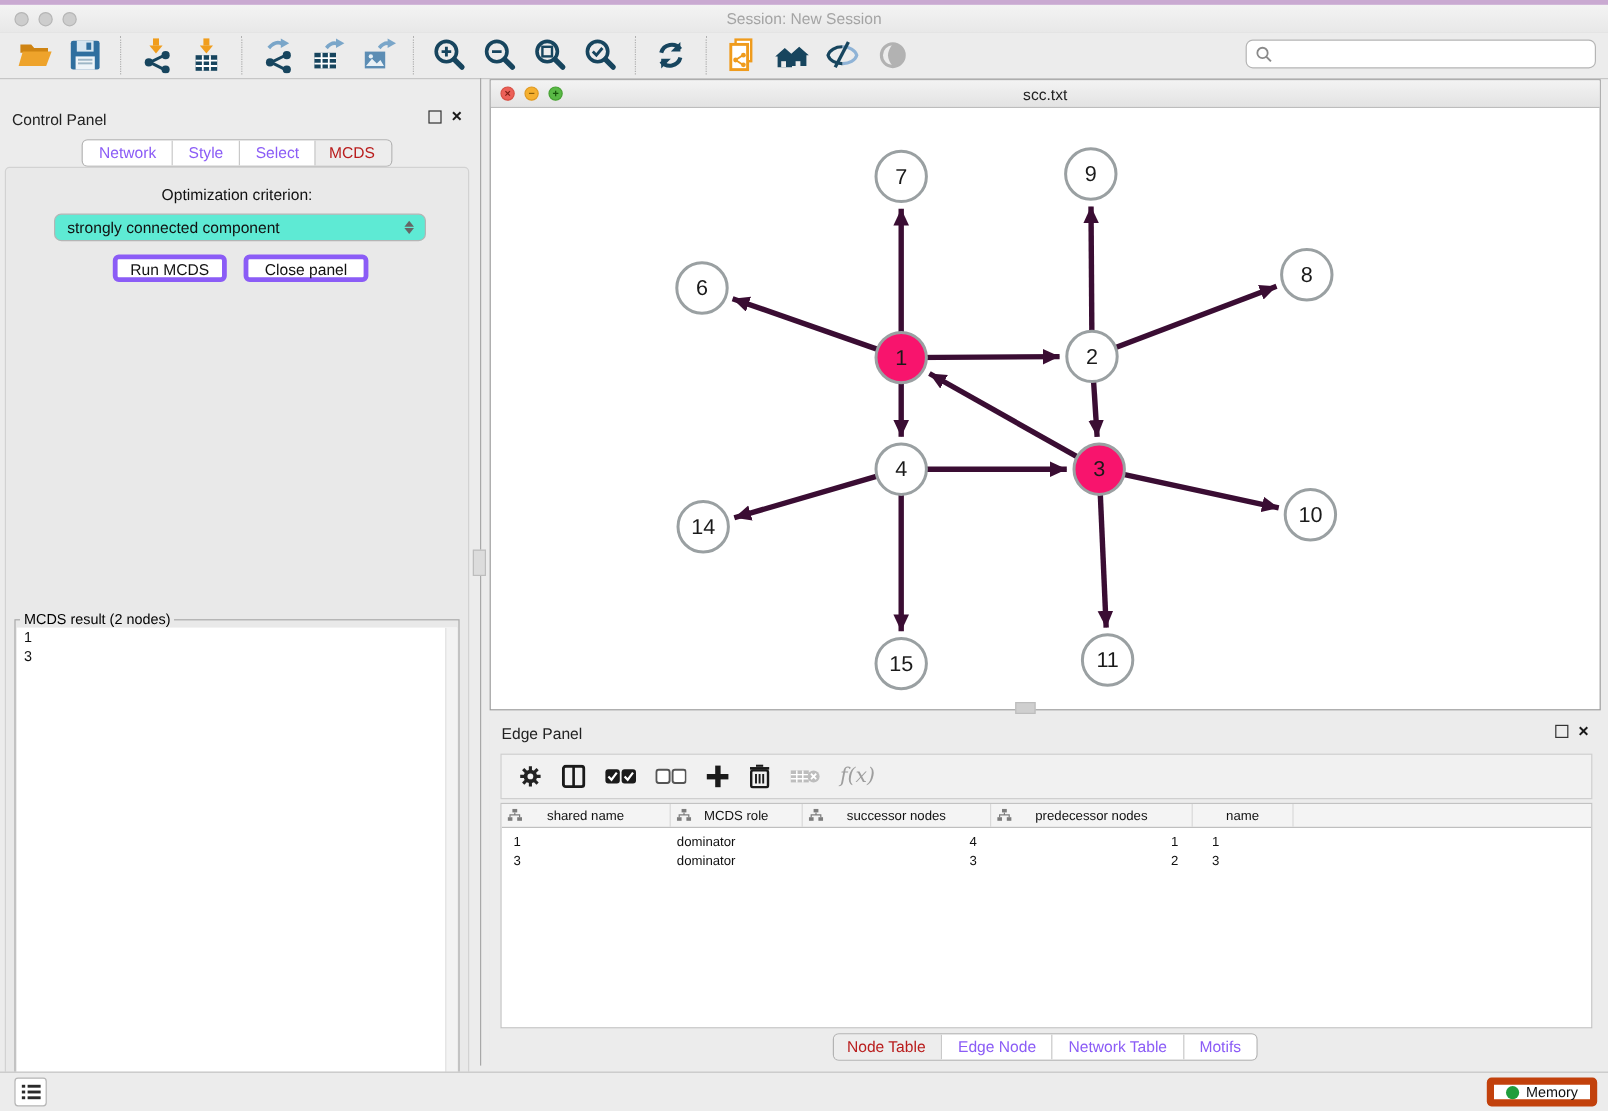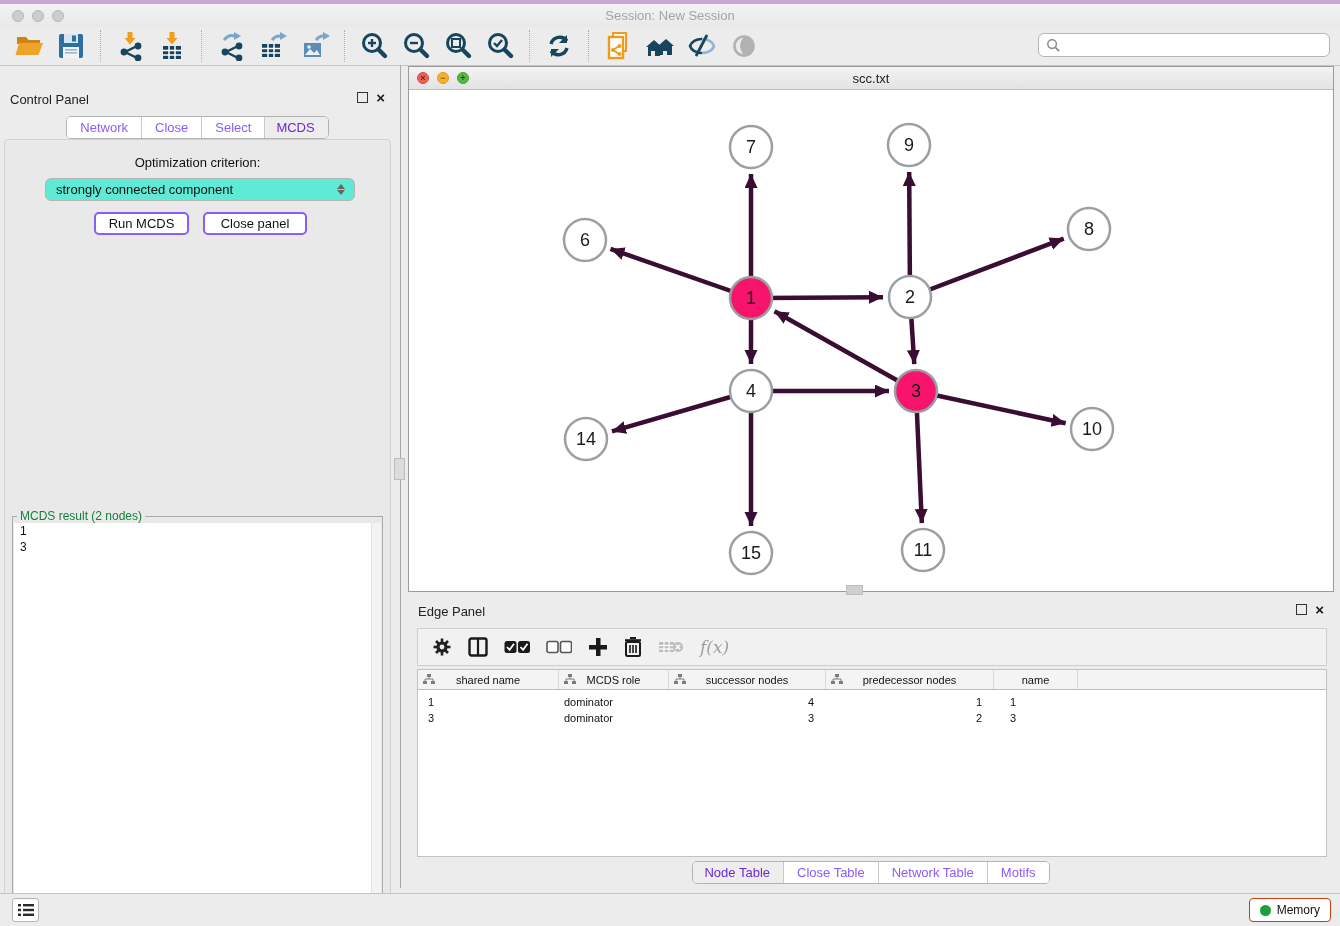--- a/index.html
+++ b/index.html
@@ -28,39 +28,39 @@
   
   #control-panel{position:absolute;left:0;top:65px;width:395px;height:823px;background:#ececec;margin-top:20px;}
   .panel-head{position:absolute;top:7px;left:10px;font-size:13px;color:#222;}
   .panel-btns{position:absolute;top:7px;right:10px;display:flex;gap:8px;align-items:center;}
   .float-ic{width:9px;height:9px;border:1.5px solid #333;display:inline-block;}
   .close-ic{font-size:15px;font-weight:bold;color:#1a1a1a;line-height:11px;}
   .segrow{position:absolute;top:31px;left:0;right:0;text-align:center;}
   .segctl{display:inline-flex;border:1px solid #b3b3b3;border-radius:5px;overflow:hidden;background:#fff;}
   .segctl .seg{padding:3px 13px;font-size:13px;color:#8b5cf6;background:#fff;border-left:1px solid #c9c9c9;cursor:default;white-space:nowrap;}
   .segctl .seg:first-child{border-left:none;}
-  .segctl .seg.active{background:#ededed;color:#6d28d9;padding-left:11px;}
+  .segctl .seg.active{background:#ededed;color:#b91c1c;padding-left:11px;}
   .cp-body{position:absolute;top:54px;left:4px;right:4px;bottom:4px;background:#e9e9e9;
            border:1px solid #d2d2d2;border-radius:4px;}
   .opt-label{position:absolute;top:70px;left:0;right:0;text-align:center;font-size:13px;color:#111;}
   .dropdown{position:absolute;top:93px;left:45px;width:310px;height:23px;background:#5eead4;
             border:1px solid #b5b5b5;border-radius:6px;box-sizing:border-box;
             display:flex;align-items:center;font-size:13px;}
   .dropdown .dval{margin-left:10px;flex:1;}
   .stepper{width:18px;display:flex;flex-direction:column;align-items:center;gap:1px;margin-right:4px;}
   .stepper i{display:block;width:0;height:0;border-left:4px solid transparent;border-right:4px solid transparent;}
   .stepper .up{border-bottom:5px solid #666;}
   .stepper .dn{border-top:5px solid #666;}
-  .cp-btn{position:absolute;top:127px;height:23px;background:#fff;border:2px solid #8b5cf6;border-radius:5px;
+  .cp-btn{position:absolute;top:127px;height:23px;background:#fff;border:4px solid #8b5cf6;border-radius:5px;
           font-size:13px;font-family:"Liberation Sans",sans-serif;color:#111;}
   #run-btn{left:94px;width:95px;}
   #closep-btn{left:203px;width:104px;}
   fieldset.resultbox{position:absolute;left:12px;top:424px;width:371px;height:436px;margin:0;padding:0;
             border:1px solid #aaa;background:#e9e9e9;box-sizing:border-box;}
-  fieldset.resultbox legend{font-size:12px;color:#15803d;margin-left:4px;padding:0 3px;}
+  fieldset.resultbox legend{font-size:12px;color:#000000;margin-left:4px;padding:0 3px;}
   .result-inner{position:absolute;left:1px;right:1px;top:0;bottom:1px;background:#fff;overflow:hidden;}
   .result-inner .vsb{position:absolute;right:0;top:0;bottom:0;width:9px;background:#f3f3f3;border-left:1px solid #e2e2e2;}
   .rline{font-size:12px;line-height:16px;padding-left:6px;color:#111;}
 
   
   .vsplit{position:absolute;left:400px;top:65px;bottom:38px;width:1px;background:#a8a8a8;}
   .vhandle{position:absolute;left:394px;top:458px;width:9px;height:20px;background:#dcdcdc;border:1px solid #bdbdbd;}
   .hhandle{position:absolute;left:846px;top:585px;width:15px;height:8px;background:#cfcfcf;border:1px solid #bdbdbd;}
 
   
@@ -90,21 +90,21 @@
       border-right:1px solid #d9d9d9;font-size:11px;color:#111;box-sizing:border-box;}
   .th svg{position:absolute;left:5px;top:4px;}
   .trow{display:flex;height:16px;align-items:center;}
   .td{font-size:11px;box-sizing:border-box;overflow:hidden;white-space:nowrap;}
   .tp-tabs{position:absolute;left:0;right:0;top:264px;text-align:center;}
 
   
   .statusbar{position:absolute;left:0;right:0;top:893px;height:33px;background:#ececec;border-top:1px solid #c4c4c4;}
   .list-btn{position:absolute;left:12px;top:4px;width:27px;height:24px;background:#fff;border:1px solid #b5b5b5;
             border-radius:3px;display:flex;align-items:center;justify-content:center;box-sizing:border-box;}
-  .mem-btn{position:absolute;right:9px;top:4px;height:24px;background:#fff;border:1px solid #c2410c;border-radius:4px;
+  .mem-btn{position:absolute;right:9px;top:4px;height:24px;background:#fff;border:6px solid #c2410c;border-radius:4px;
            display:flex;align-items:center;gap:6px;padding:0 10px;font-size:12px;color:#111;box-sizing:border-box;}
   .mem-dot{width:11px;height:11px;border-radius:50%;background:#1f9d3c;}
 </style>
 </head>
 <body>
 
 <div id="app">
 
   <div class="titlebar">
     <div class="strip"></div>
@@ -293,21 +293,21 @@
 
   <div id="control-panel">
     <div class="panel-head">Control Panel</div>
     <div class="panel-btns">
       <span class="float-ic"></span>
       <span class="close-ic">×</span>
     </div>
     <div class="segrow">
       <span class="segctl" id="cp-tabs">
           <span class="seg">Network</span>
-          <span class="seg">Close</span>
+          <span class="seg">Style</span>
           <span class="seg">Select</span>
           <span class="seg active">MCDS</span>
         </span>
     </div>
     <div class="cp-body"></div>
     <div class="opt-label">Optimization criterion:</div>
     <div class="dropdown">
       <span class="dval">strongly connected component</span>
       <span class="stepper">
           <i class="up"></i>
@@ -552,21 +552,21 @@
             <div class="td" style="width: 110px; text-align: left; padding: 0px 0px 0px 5px;">dominator</div>
             <div class="td" style="width: 157px; text-align: right; padding: 0px 12px 0px 0px;">3</div>
             <div class="td" style="width: 168px; text-align: right; padding: 0px 12px 0px 0px;">2</div>
             <div class="td" style="width: 84px; text-align: left; padding: 0px 0px 0px 16px;">3</div>
           </div>
         </div>
     </div>
     <div class="tp-tabs">
       <span class="segctl" id="tp-tabs">
           <span class="seg active">Node Table</span>
-          <span class="seg">Close Table</span>
+          <span class="seg">Edge Node</span>
           <span class="seg">Network Table</span>
           <span class="seg">Motifs</span>
         </span>
     </div>
   </div>
 
   <div class="statusbar">
     <span class="list-btn">
       <svg width="16" height="14" viewBox="0 0 16 14">
           <g fill="#2a2a2a">

